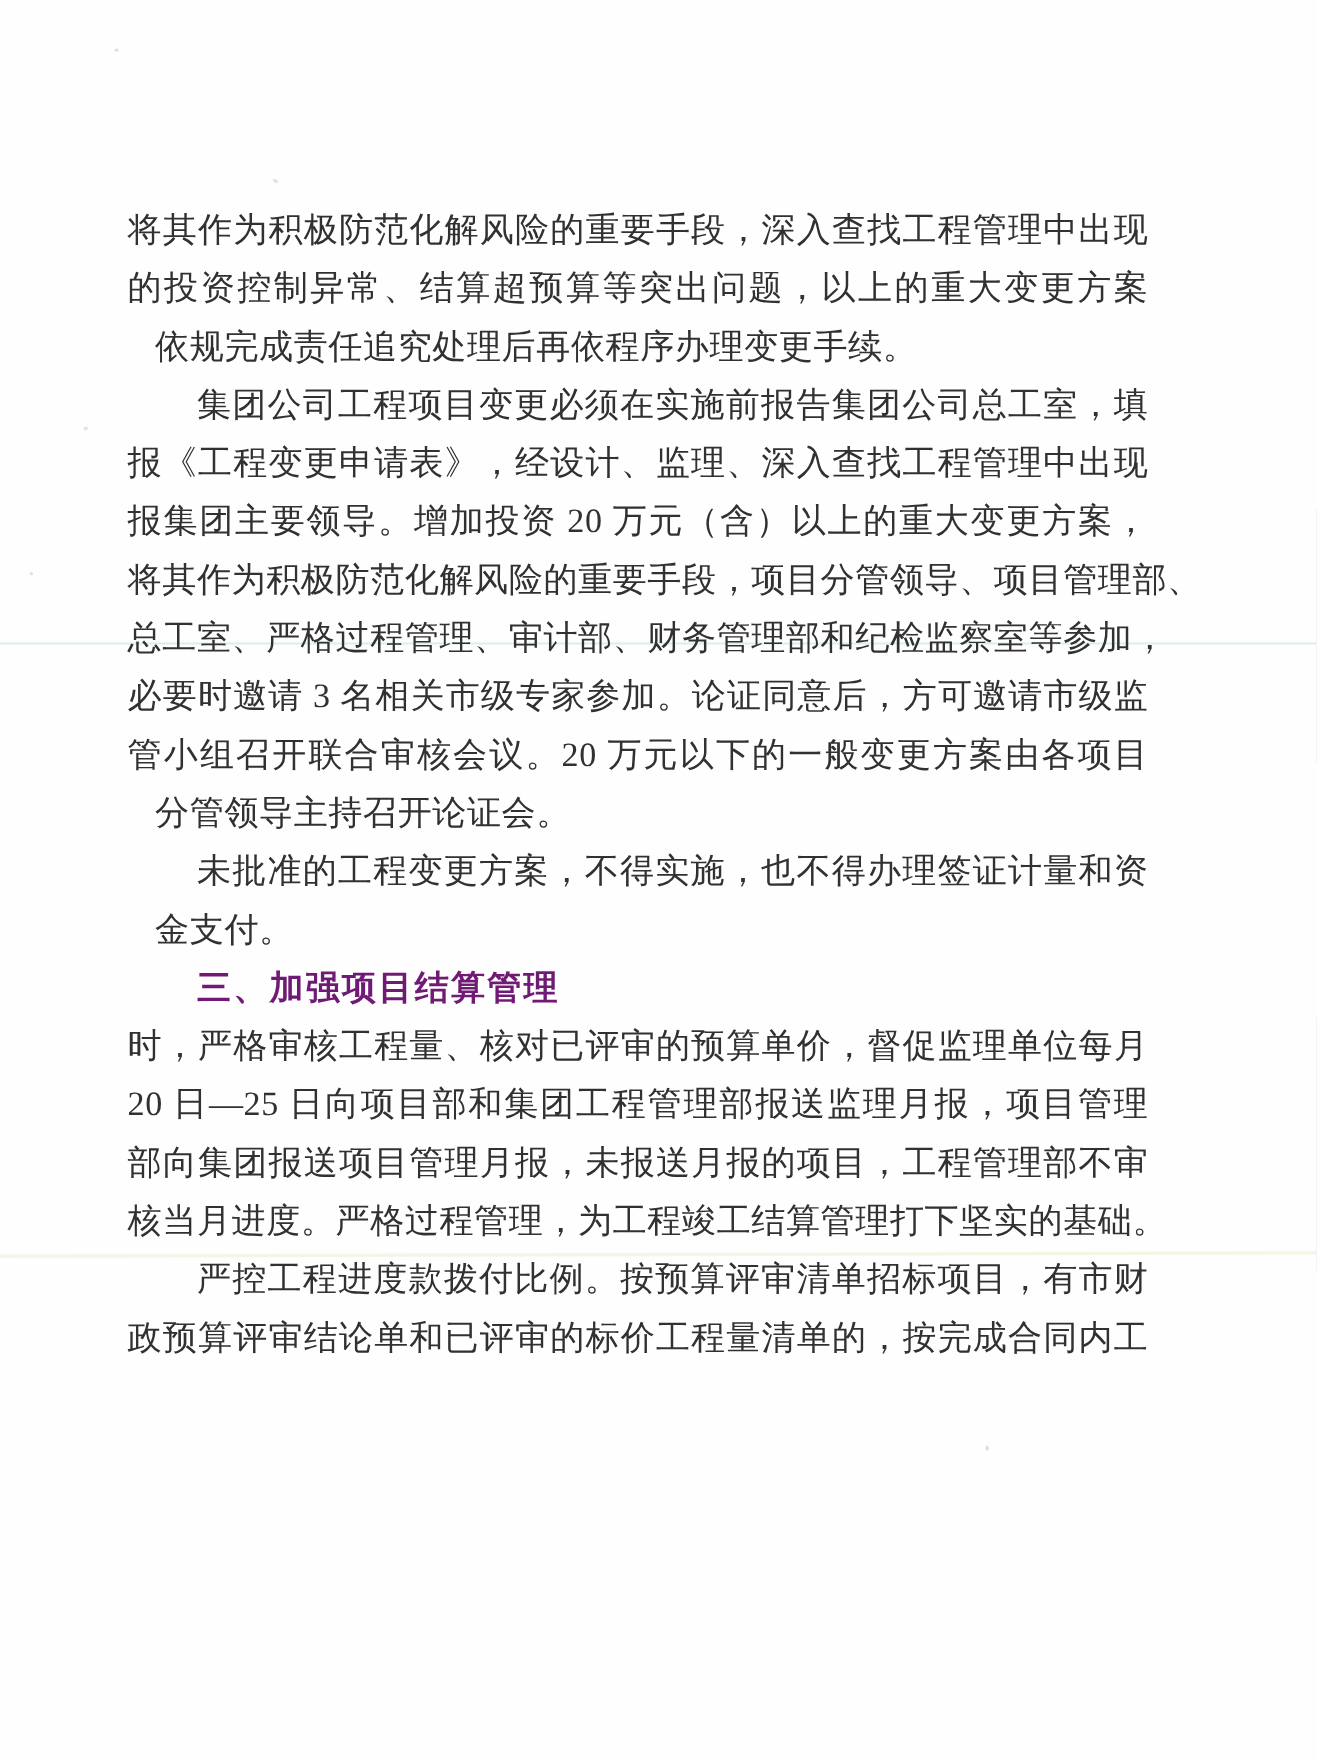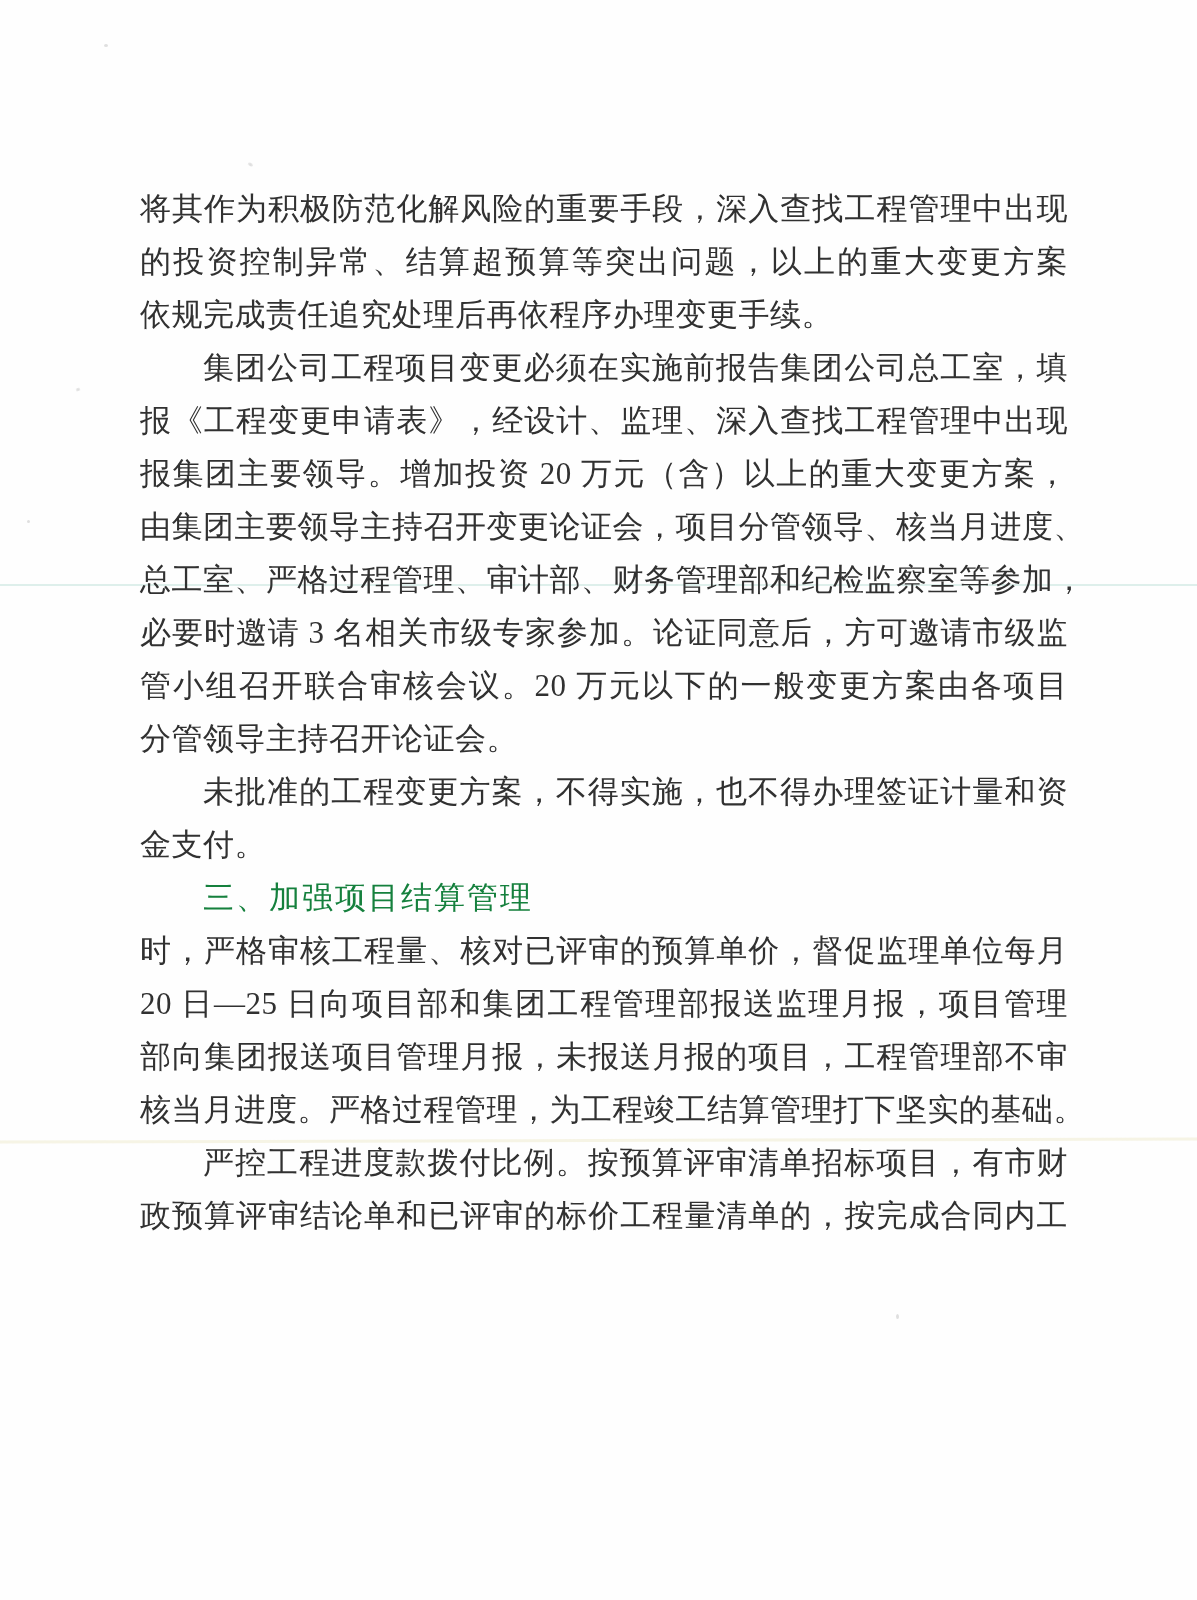--- a/index.html
+++ b/index.html
@@ -11,21 +11,21 @@
   .page {
     position: relative;
     width: 1197px;
     height: 1600px;
     margin: 0 auto;
     background: #fefefe;
     overflow: hidden;
   }
   .text-block {
     position: absolute;
-    left: 140px;
+    left: 116px;
     top: 182px;
     width: 928px;
   }
   .line {
     width: 928px;
     height: 53px;
     line-height: 53px;
     font-size: 31px;
     color: #313131;
     text-align: justify;
@@ -34,25 +34,26 @@
     white-space: nowrap;
     -webkit-font-smoothing: antialiased;
   }
   .line.indent {
     padding-left: 63px;
     width: 865px;
   }
   .line.end {
     text-align: left;
     text-align-last: left;
+    margin-left: 25px;
   }
   .line.heading {
     font-family: "Liberation Sans", "DejaVu Sans", sans-serif;
-    font-weight: normal;
-    color: #15803d;
+    font-weight: bold;
+    color: #701a75;
     text-align: center;
     text-align-last: left;
     letter-spacing: 2px;
   }
   .scan-line-1 {
     position: absolute;
     left: 0;
     top: 584px;
     width: 1197px;
     height: 2px;
@@ -94,21 +95,21 @@
   <div class="scan-line-1" style="background:#d8ece7;"></div>
   <div class="scan-line-2" style="background:#f2efda;"></div>
 
   <div class="text-block">
     <div class="line">将其作为积极防范化解风险的重要手段，深入查找工程管理中出现</div>
     <div class="line">的投资控制异常、结算超预算等突出问题，以上的重大变更方案</div>
     <div class="line end">依规完成责任追究处理后再依程序办理变更手续。</div>
     <div class="line indent">集团公司工程项目变更必须在实施前报告集团公司总工室，填</div>
     <div class="line">报《工程变更申请表》，经设计、监理、深入查找工程管理中出现</div>
     <div class="line">报集团主要领导。增加投资 20 万元（含）以上的重大变更方案，</div>
-    <div class="line">由集团主要领导主持召开变更论证会，项目分管领导、核当月进度、</div>
+    <div class="line">将其作为积极防范化解风险的重要手段，项目分管领导、项目管理部、</div>
     <div class="line">总工室、严格过程管理、审计部、财务管理部和纪检监察室等参加，</div>
     <div class="line">必要时邀请 3 名相关市级专家参加。论证同意后，方可邀请市级监</div>
     <div class="line">管小组召开联合审核会议。20 万元以下的一般变更方案由各项目</div>
     <div class="line end">分管领导主持召开论证会。</div>
     <div class="line indent">未批准的工程变更方案，不得实施，也不得办理签证计量和资</div>
     <div class="line end">金支付。</div>
     <div class="line indent heading">三、加强项目结算管理</div>
     <div class="line">时，严格审核工程量、核对已评审的预算单价，督促监理单位每月</div>
     <div class="line">20 日—25 日向项目部和集团工程管理部报送监理月报，项目管理</div>
     <div class="line">部向集团报送项目管理月报，未报送月报的项目，工程管理部不审</div>

